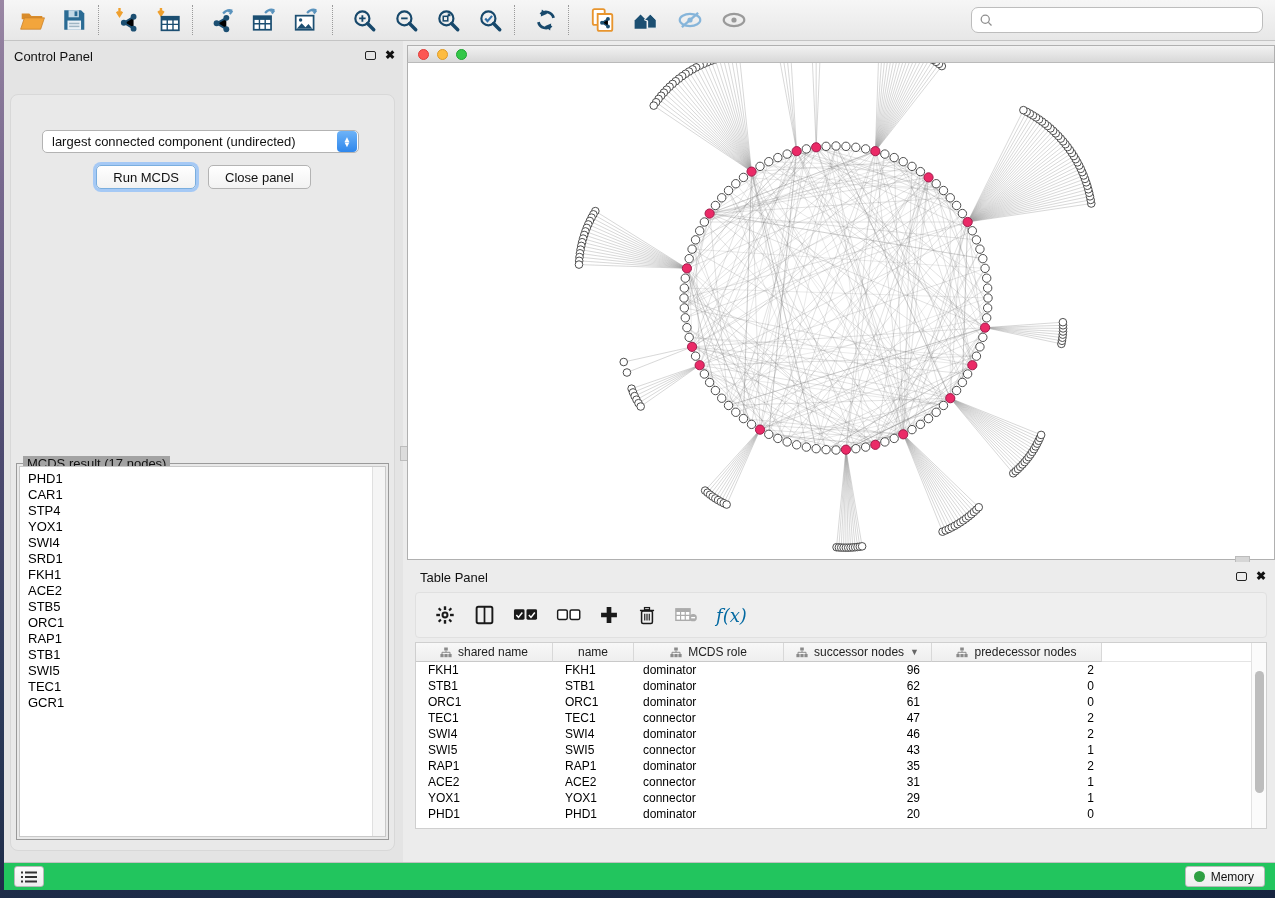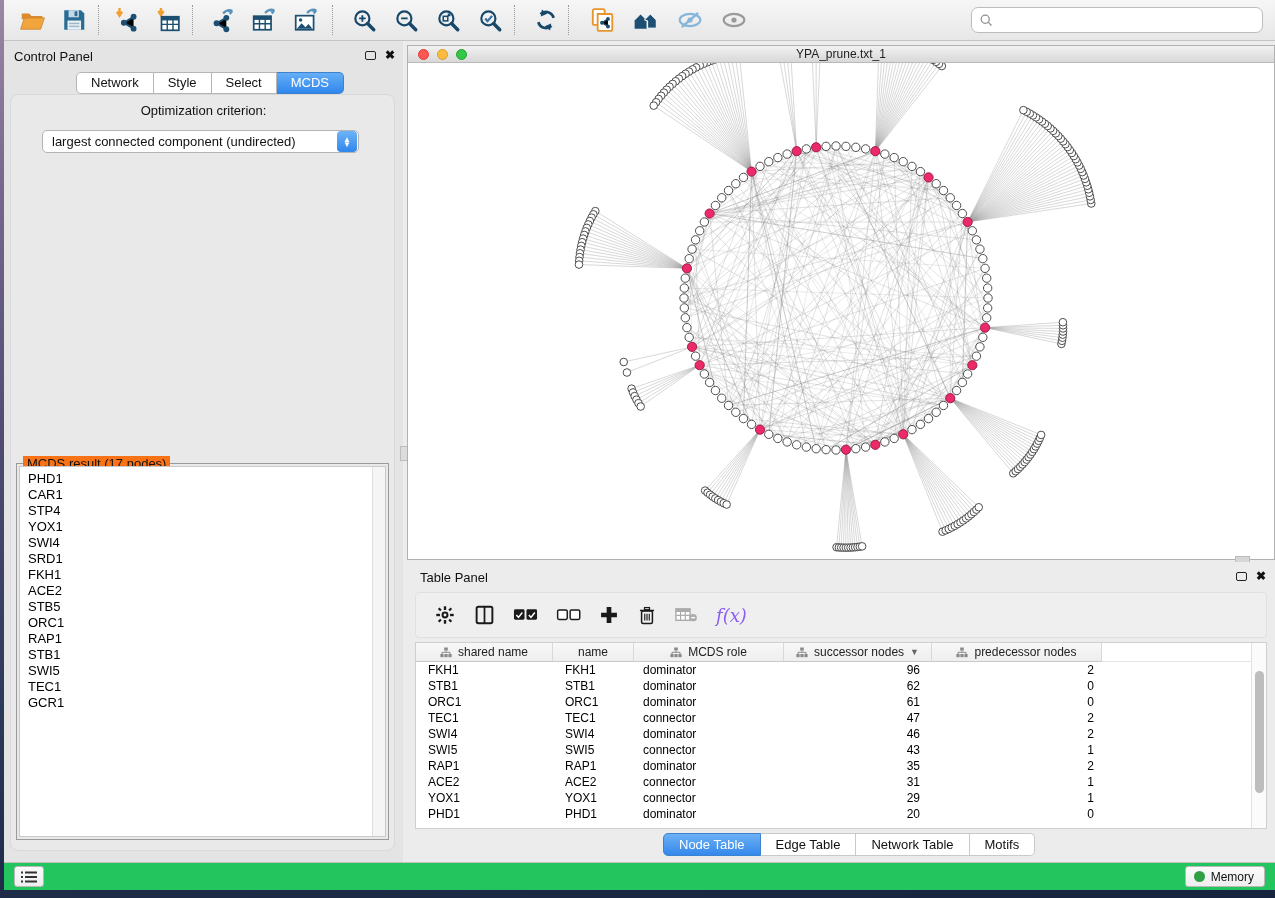--- a/index.html
+++ b/index.html
@@ -43,21 +43,21 @@
   .criterion .val { flex:1; padding-left:9px; color:#111; white-space:nowrap; }
   .stepper { width:20px; height:21px; margin:0 1px; border-radius:4px;
     background:linear-gradient(#6db3f8,#2f87ec); display:flex; flex-direction:column;
     align-items:center; justify-content:center; color:#fff; }
   .stepper span { font-size:8px; line-height:5px; }
   .cp-buttons { position:absolute; left:0; top:124px; width:399px; display:flex; justify-content:center; gap:12px; }
   .cp-btn { height:24px; padding:0 16px; font-size:13px; background:linear-gradient(#ffffff,#f2f2f2);
     border:1px solid #b3b3b3; border-radius:5px; color:#111; cursor:pointer; }
   .cp-btn.focused { box-shadow:0 0 0 3px rgba(110,175,255,.55); border-color:#7aaede; }
   .groupbox { position:absolute; left:12px; top:422px; width:373px; height:377px; border:1px solid #9a9a9a; }
-  .groupbox legend { position:absolute; top:-8px; left:6px; background:#f97316; padding:0 4px;
+  .groupbox legend { position:absolute; top:-8px; left:6px; background:#a3a3a3; padding:0 4px;
     font-size:13px; color:#111; }
   .mcds-list { position:absolute; left:2px; top:2px; right:2px; bottom:2px; background:#fff;
     border:1px solid #c9c9c9; overflow:hidden; }
   .mcds-scroll { position:absolute; right:0; top:0; bottom:0; width:13px; background:#f5f5f5;
     border-left:1px solid #e0e0e0; }
   .mcds-item { font-size:13px; line-height:16px; padding-left:8px; color:#000; }
   .mcds-items { padding-top:4px; }
 
   
   .vdiv { position:absolute; left:399px; top:41px; width:4px; height:821px; background:#ececec; }
@@ -75,21 +75,21 @@
   .tl-green { background:#33c748; border:1px solid #1fa433; }
   .net-title { position:absolute; left:0; width:100%; text-align:center; font-size:12px; color:#222; }
   .net-canvas { position:absolute; left:0; top:18px; width:868px; height:497px; background:#fff;
     border:1px solid #b0b0b0; border-top:none; overflow:hidden; }
 
   
   .tpanel { position:absolute; left:403px; top:562px; width:868px; height:300px; background:#ececec; }
   .tp-toolbar { position:absolute; left:8px; top:30px; width:852px; height:46px; background:#efefef;
     border:1px solid #e0e0e0; border-radius:4px; display:flex; align-items:center; gap:18px; padding-left:18px; }
   .tp-ico { background:none; border:none; display:flex; align-items:center; cursor:pointer; }
-  .fx { font-family:"DejaVu Serif", serif; font-style:italic; font-size:18px; color:#8b5cf6; }
+  .fx { font-family:"DejaVu Serif", serif; font-style:italic; font-size:18px; color:#0369a1; }
   .ttable { position:absolute; left:8px; top:80px; width:852px; height:187px; background:#fff;
     border:1px solid #cfcfcf; overflow:hidden; }
   .thead { display:flex; height:19px; }
   .th { background:linear-gradient(#f8f8f8,#eeeeee); border-right:1px solid #d8d8d8; border-bottom:1px solid #c9c9c9;
     display:flex; align-items:center; justify-content:center; gap:6px; font-size:12px; color:#222; cursor:pointer; }
   .th .sort { font-size:9px; color:#666; }
   .trow { display:flex; height:16px; }
   .td { font-size:12px; color:#000; line-height:16px; white-space:nowrap; }
   .c0 { width:137px; padding-left:12px; }
   .c1 { width:81px;  padding-left:12px; }
@@ -273,34 +273,31 @@
       <input type="text" placeholder="" style="">
     </div>
   </div>
 
   <div class="cpanel">
     <div class="panel-title">Control Panel</div>
     <div class="win-ctrls">
       <span class="float-ico"></span>
       <span class="close-ico">✖</span>
     </div>
-    <div class="cp-tabs" id="cp-tabs">
-        <div class="cp-tab">Network</div>
-        <div class="cp-tab">Style</div>
-        <div class="cp-tab">Select</div>
-        <div class="cp-tab active">MCDS</div>
-      </div>
     <div class="cp-inset"></div>
-    <div class="opt-label">Optimization criterion:</div>
     <div class="criterion">
       <span class="val">largest connected component (undirected)</span>
       <span class="stepper">
           <span>▲</span>
           <span>▼</span>
         </span>
+    </div>
+    <div class="cp-buttons">
+      <button class="cp-btn focused">Run MCDS</button>
+      <button class="cp-btn">Close panel</button>
     </div>
     <div class="groupbox">
       <legend>MCDS result (17 nodes)</legend>
       <div class="mcds-list">
         <div class="mcds-items" id="mcds-items">
             <div class="mcds-item">PHD1</div>
             <div class="mcds-item">CAR1</div>
             <div class="mcds-item">STP4</div>
             <div class="mcds-item">YOX1</div>
             <div class="mcds-item">SWI4</div>
@@ -319,21 +316,20 @@
       </div>
     </div>
   </div>
 
   <div class="vdiv">
       <div class="handle"></div>
     </div>
 
   <div class="netwin">
     <div class="net-titlebar">
-      <span class="net-title">YPA_prune.txt_1</span>
       <span class="tlight tl-red"></span>
       <span class="tlight tl-yellow"></span>
       <span class="tlight tl-green"></span>
     </div>
     <div class="net-canvas" id="net-canvas"><svg width="866" height="495">
           <line x1="343.5533245810203" y1="108.61661893001319" x2="418.05872435701826" y2="386.67455633226774" stroke="#777777" stroke-width="0.7" opacity="0.3"></line>
           <line x1="343.5533245810203" y1="108.61661893001319" x2="408.1600187825522" y2="385.6996189288192" stroke="#777777" stroke-width="0.7" opacity="0.3"></line>
           <line x1="343.5533245810203" y1="108.61661893001319" x2="335.46826279067443" y2="355.5897077242677" stroke="#777777" stroke-width="0.7" opacity="0.3"></line>
           <line x1="343.5533245810203" y1="108.61661893001319" x2="352" y2="366.6358613752347" stroke="#777777" stroke-width="0.7" opacity="0.3"></line>
           <line x1="343.5533245810203" y1="108.61661893001319" x2="301.61661893001315" y2="150.55332458102043" stroke="#777777" stroke-width="0.7" opacity="0.3"></line>
@@ -1239,26 +1235,20 @@
             <div class="td c2">dominator</div>
             <div class="td c3">20</div>
             <div class="td c4">0</div>
           </div>
         </div>
       <div class="tscroll">
           <div class="thumb"></div>
         </div>
     </div>
 
-    <div class="tp-tabs" id="tp-tabs">
-        <div class="tp-tab active">Node Table</div>
-        <div class="tp-tab">Edge Table</div>
-        <div class="tp-tab">Network Table</div>
-        <div class="tp-tab">Motifs</div>
-      </div>
   </div>
 
   <div class="statusbar">
     <button class="menu-btn">
       <svg width="16" height="12" viewBox="0 0 16 12">
         <g fill="#333">
             <rect x="0" y="0.5" width="2" height="2"></rect>
             <rect x="0" y="5" width="2" height="2"></rect>
             <rect x="0" y="9.5" width="2" height="2"></rect>
         <rect x="4" y="0.5" width="12" height="2"></rect>

